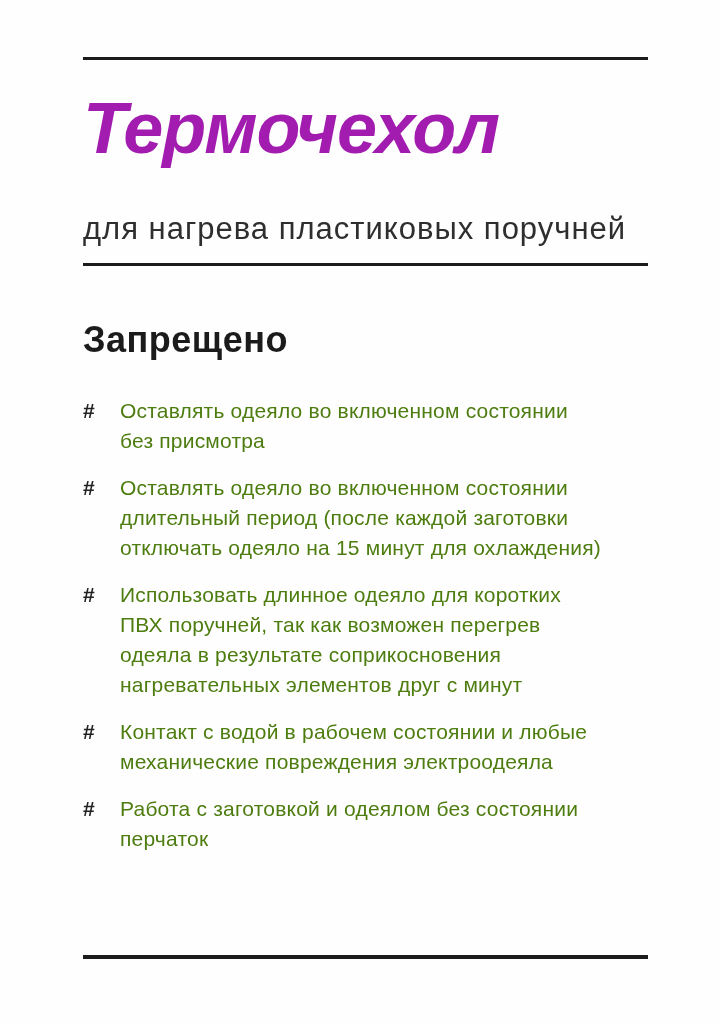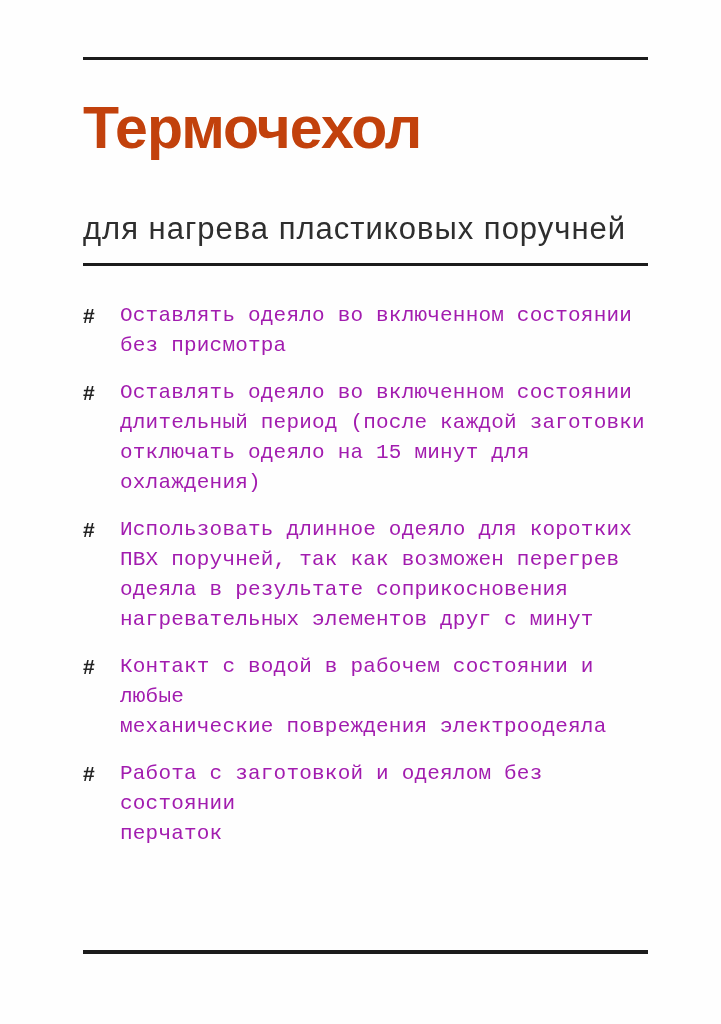--- a/index.html
+++ b/index.html
@@ -25,26 +25,27 @@
     height: 3px;
     background: #1c1c1c;
     border: none;
     width: 100%;
   }
   .rule-top    { margin-top: 57px; }
   .rule-header { margin-top: 16px; }
   .rule-bottom { margin-top: 101px; height: 4px; }
   .title {
     margin: 22px 0 0 0;
-    font-size: 59px;
+    font-size: 72px;
     line-height: 92px;
     font-weight: 700;
     letter-spacing: -1px;
-    color: #c2410c;
+    color: #a21caf;
     white-space: nowrap;
+    font-style: italic;
   }
   .subtitle {
     margin: 36px 0 0 0;
     font-size: 31px;
     line-height: 37px;
     font-weight: 400;
     letter-spacing: 1px;
     color: #2e2e2e;
     white-space: nowrap;
   }
@@ -71,39 +72,39 @@
   .hash {
     flex: 0 0 37px;
     width: 37px;
     font-weight: 700;
     color: #222222;
     letter-spacing: 0;
   }
   .item-text {
     flex: 1 1 auto;
     white-space: pre-line;
-    color: #a21caf;
+    color: #4d7c0f;
     letter-spacing: 0.2px;
-    font-family: Liberation Mono, monospace;
   }
 </style>
 </head>
 <body>
 
 <div class="page">
   <div class="content">
 
     <div class="rule rule-top"></div>
 
     <h1 class="title">Термочехол</h1>
 
     <p class="subtitle">для нагрева пластиковых поручней</p>
 
     <div class="rule rule-header"></div>
 
+    <h2 class="section-heading">Запрещено</h2>
 
     <ul class="prohibited-list">
       <li>
         <span class="hash">#</span>
         <span class="item-text">Оставлять одеяло во включенном состоянии
 без присмотра</span>
       </li>
       <li>
         <span class="hash">#</span>
         <span class="item-text">Оставлять одеяло во включенном состоянии

